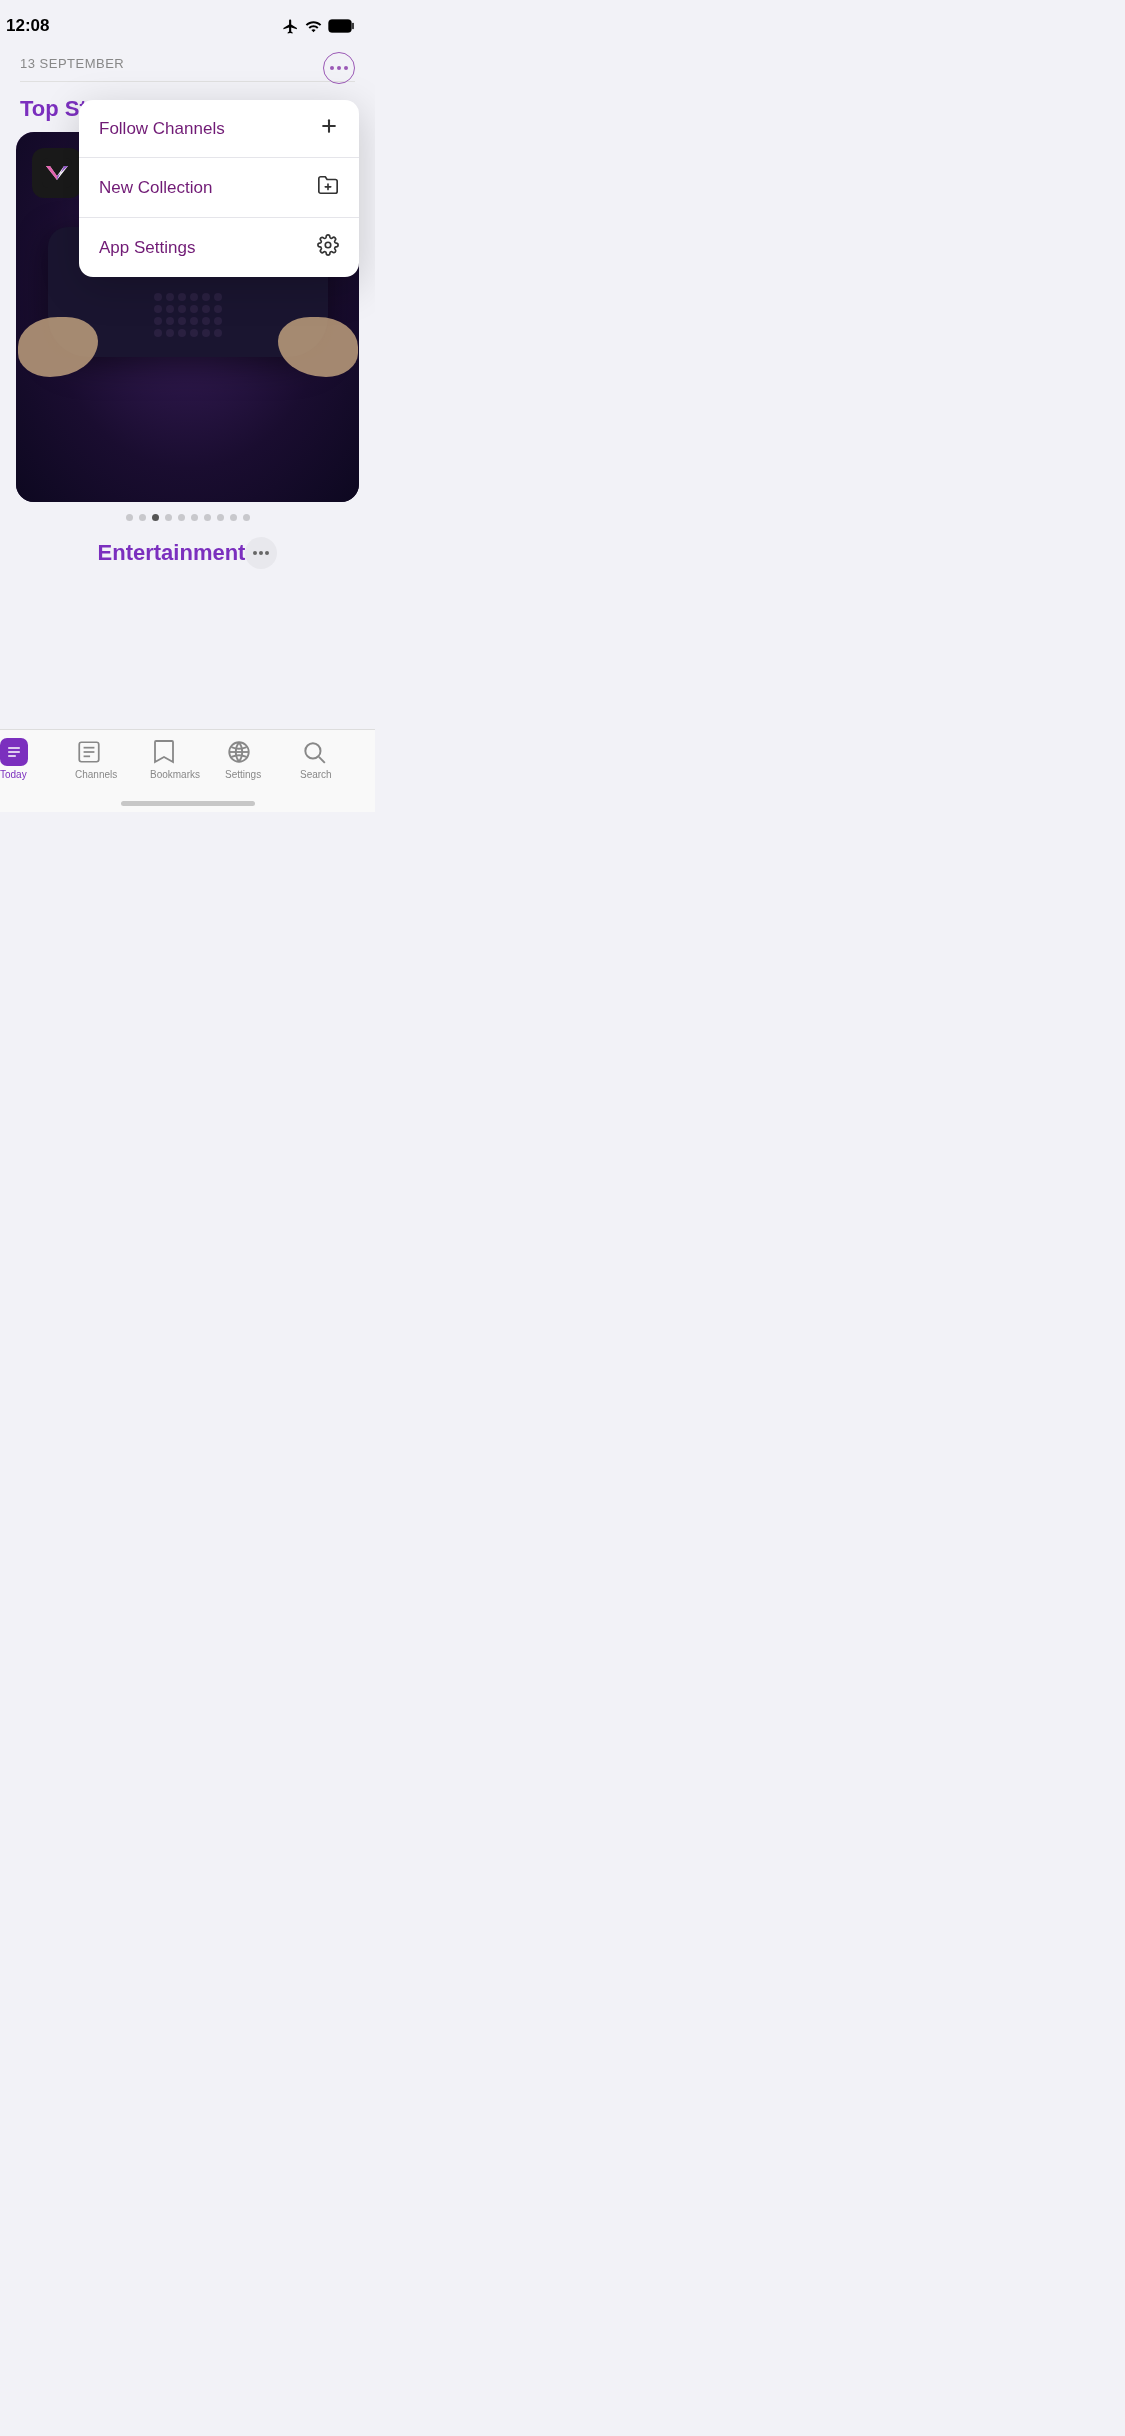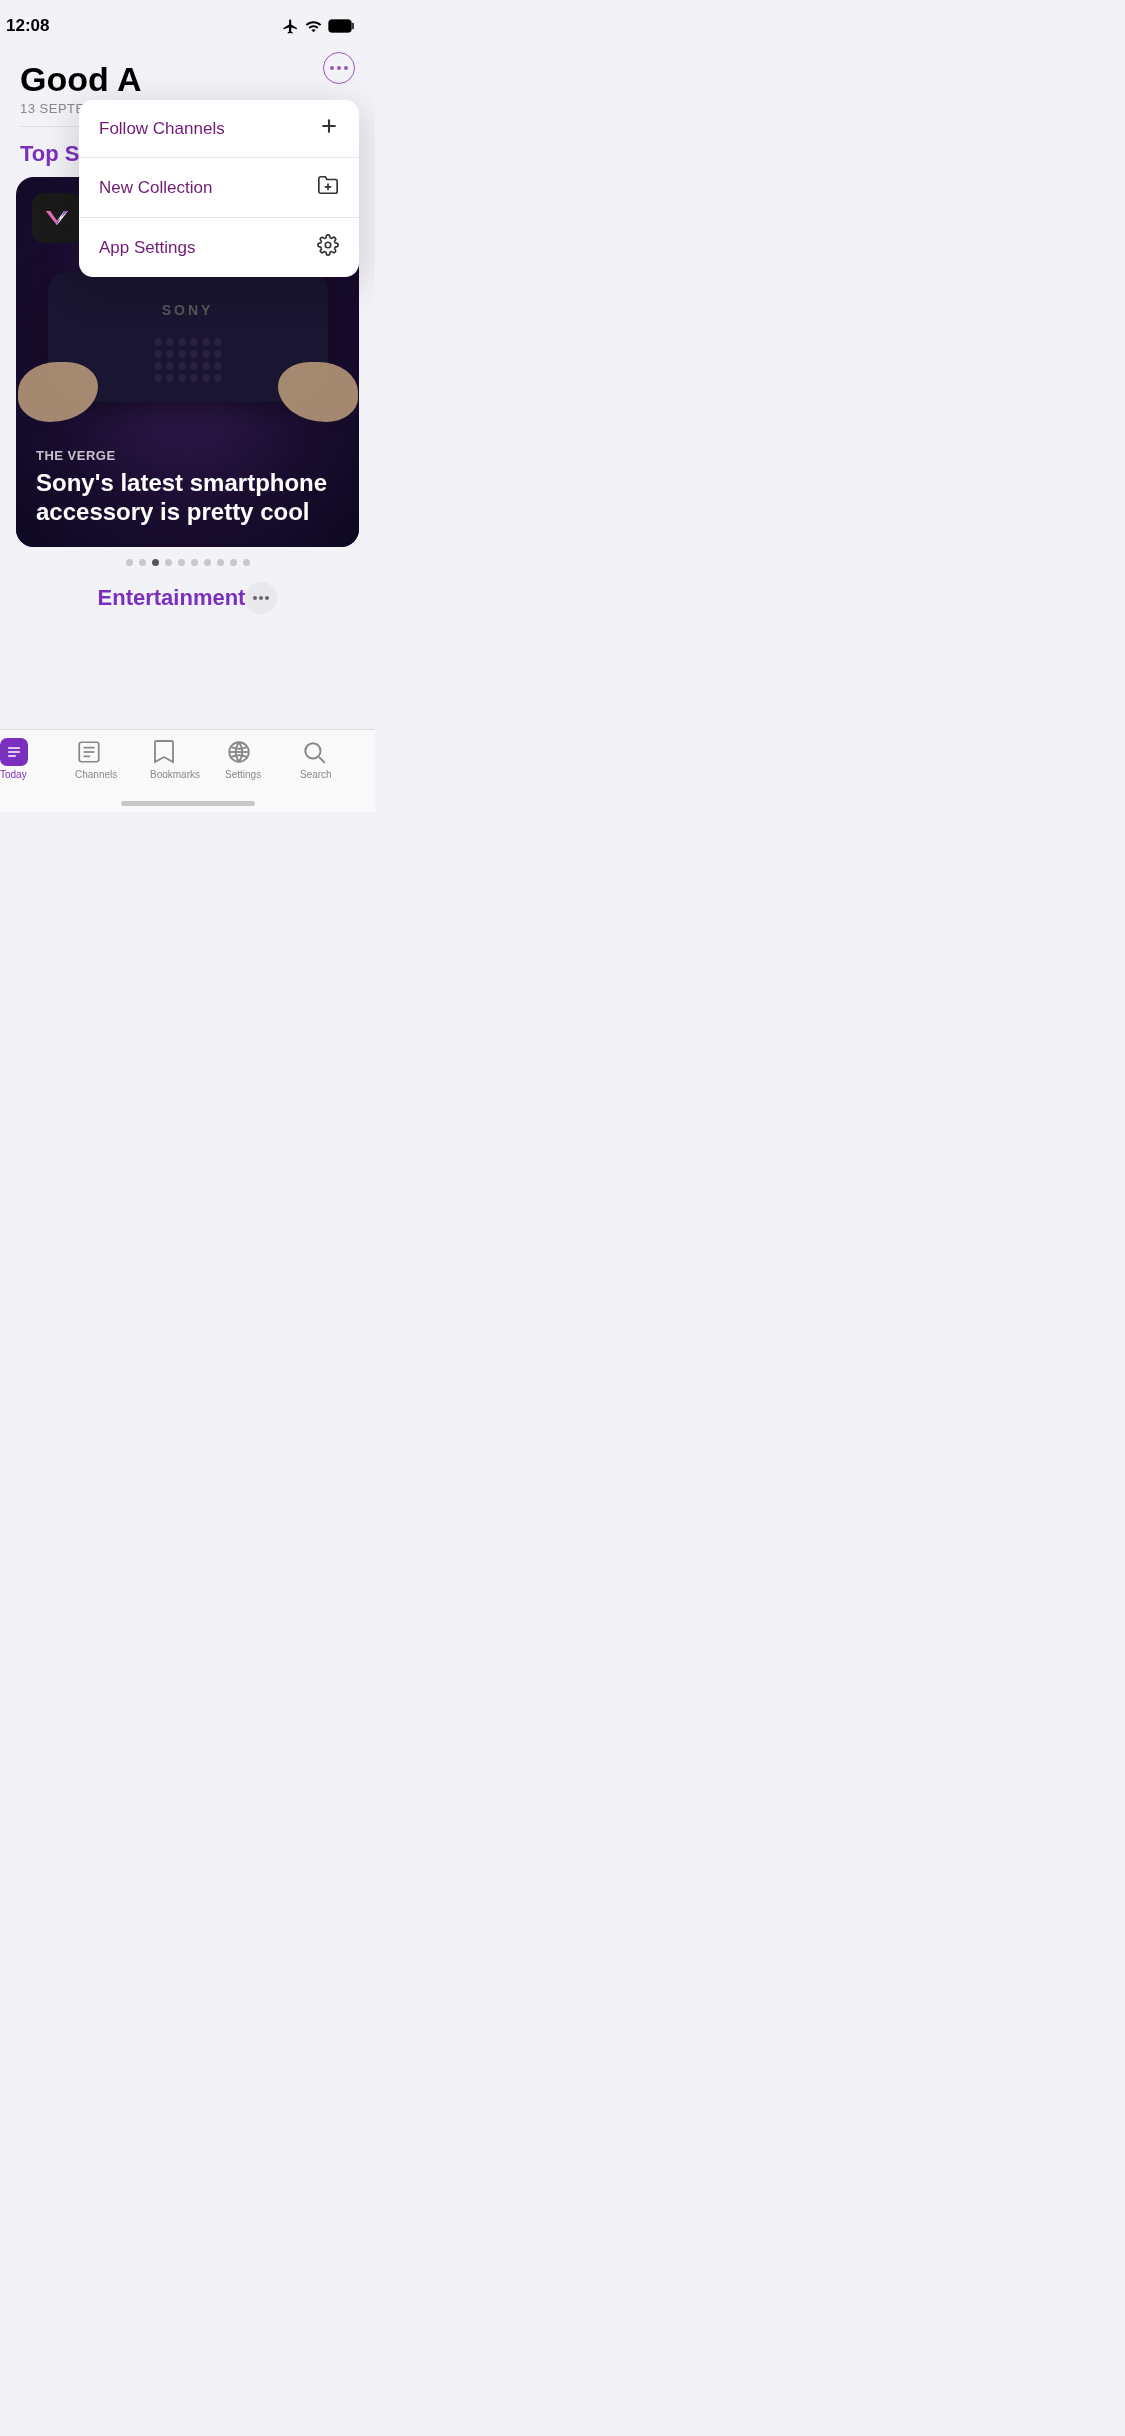--- a/index.html
+++ b/index.html
@@ -379,21 +379,20 @@
 </div>
 
 <div class="header-area">
   <button class="more-button">
     <div class="more-dots">
       <span></span>
         <span></span>
         <span></span>
     </div>
   </button>
-  <div class="greeting">Good A</div>
   <div class="date-line">13 SEPTEMBER</div>
   <div class="divider"></div>
 </div>
 
 <div class="section-title">Top Sto</div>
 
 <div class="news-card-container">
   <div class="news-card">
     <div class="card-image-bg"></div>
 
@@ -435,24 +434,20 @@
       <svg class="verge-v" viewBox="0 0 30 30">
         <rect width="30" height="30" rx="6" fill="#1a1a1a"></rect>
 
         <polygon points="15,22 4,8 8,8 15,18 22,8 26,8" fill="white"></polygon>
 
         <polygon points="15,22 4,8 8,8 15,18" fill="#e040a0" opacity="0.8"></polygon>
         <polygon points="15,22 22,8 26,8 15,18" fill="#7b2fbe" opacity="0.8"></polygon>
       </svg>
     </div>
 
-    <div class="card-text-area">
-      <div class="card-source">THE VERGE</div>
-      <div class="card-headline">Sony's latest smartphone accessory is pretty cool</div>
-    </div>
   </div>
 </div>
 
 <div class="pagination-dots">
   <div class="dot"></div>
   <div class="dot"></div>
   <div class="dot active"></div>
   <div class="dot"></div>
   <div class="dot"></div>
   <div class="dot"></div>

